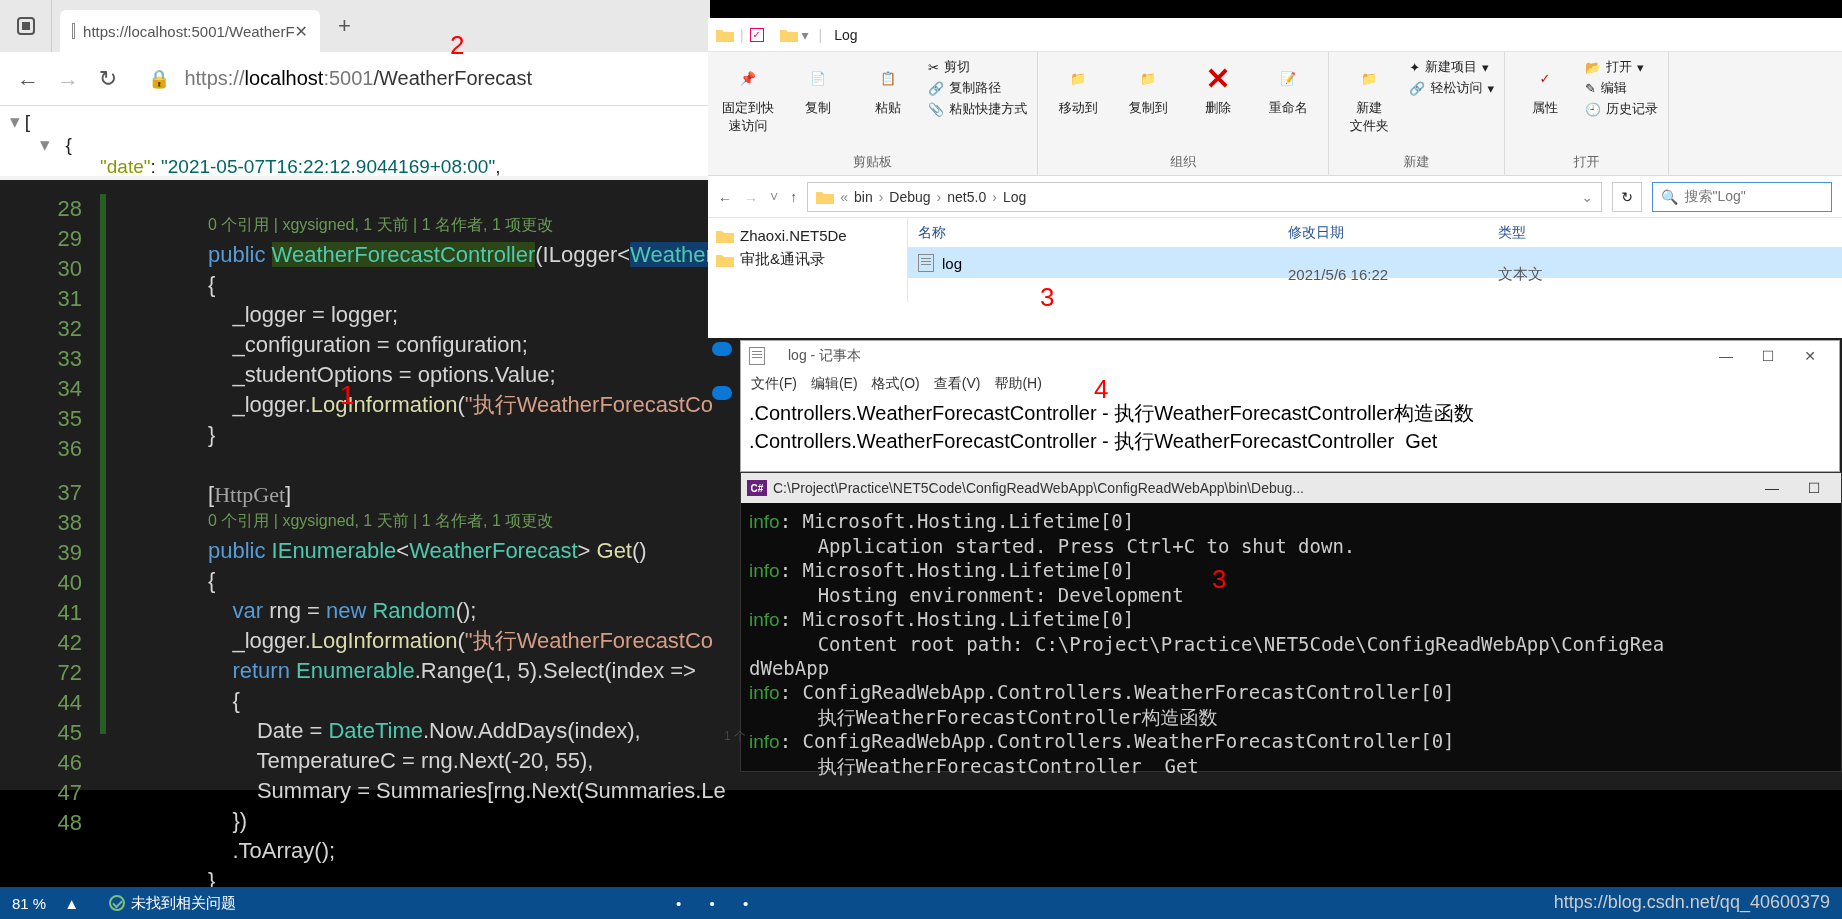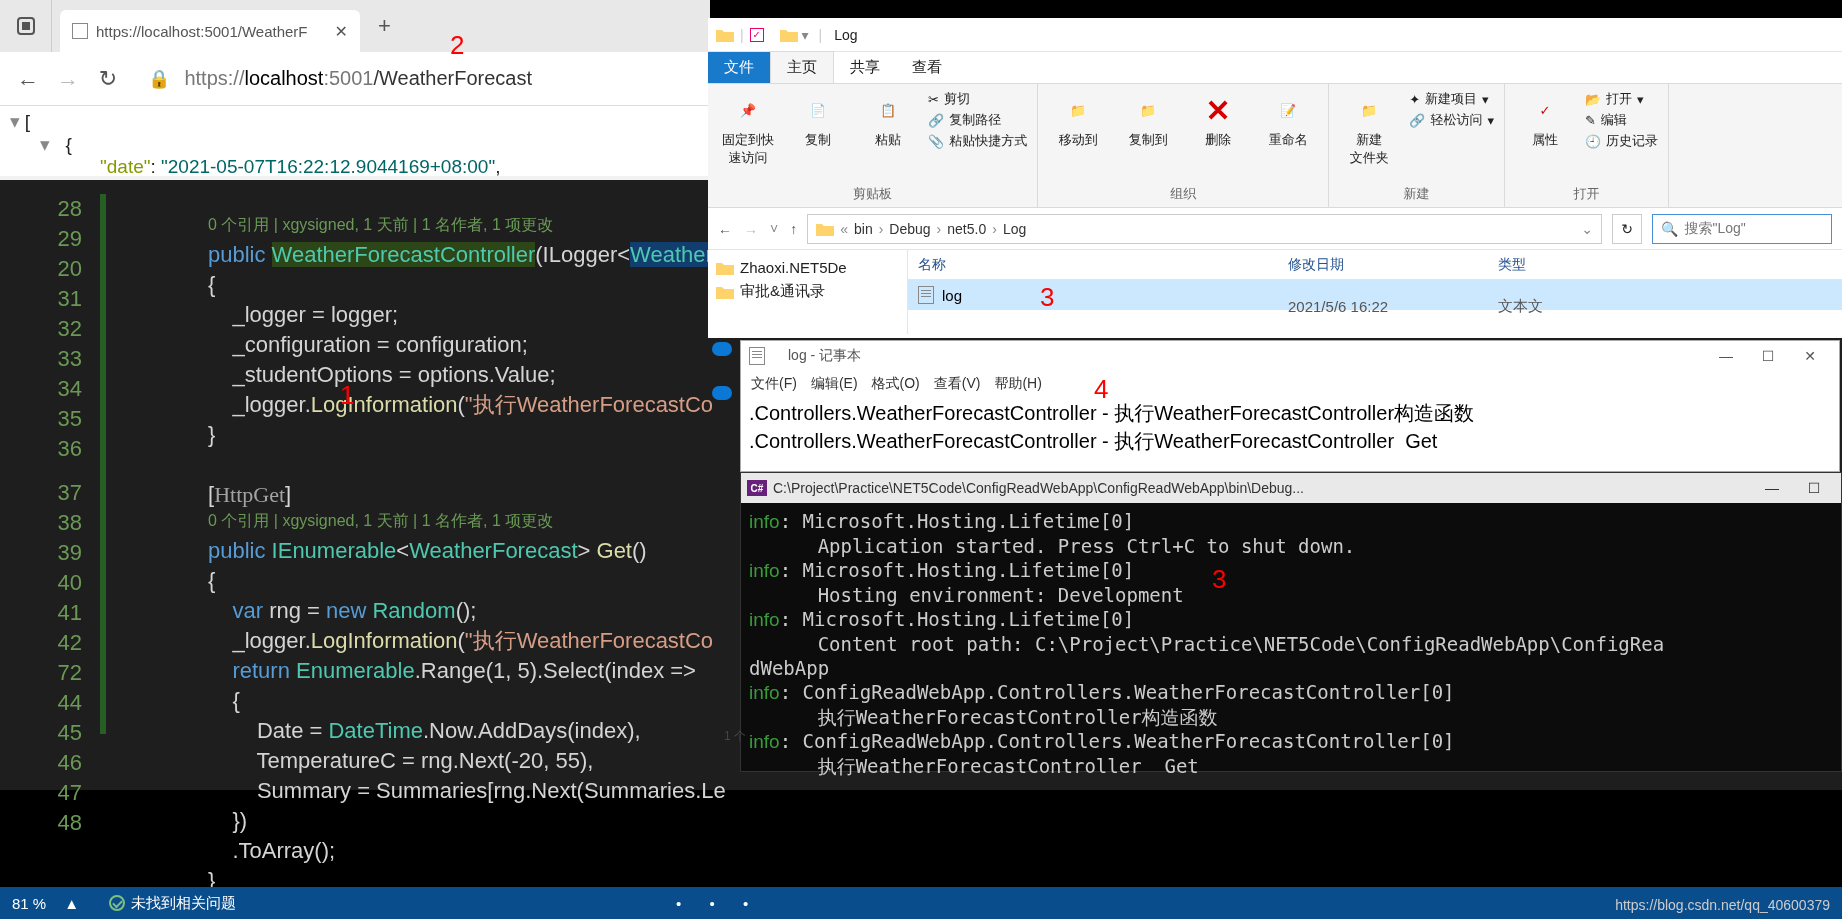--- a/index.html
+++ b/index.html
@@ -3,21 +3,21 @@
 <meta charset="utf-8">
 <style>
   * { margin: 0; padding: 0; box-sizing: border-box; font-family: "Segoe UI", "Microsoft YaHei", sans-serif; }
   html, body { width: 1842px; height: 919px; overflow: hidden; background: #000; position: relative; }
 
   
 
   .browser-top { position: absolute; left: 0; top: 0; width: 710px; height: 180px; background: #f2f2f2; }
   .browser-tabs { height: 52px; display: flex; align-items: center; background: #e8e8e8; }
   .tab-protect { width: 52px; height: 52px; display:flex;align-items:center;justify-content:center;border-right:1px solid #ccc;}
-  .browser-tab { height: 42px; margin-top:10px; margin-left: 8px; display: flex; align-items: center; background: #fff; border-radius: 6px 6px 0 0; padding: 0 12px; width: 300px; font-size: 15px; color: #555; }
+  .browser-tab { height: 42px; margin-top:10px; margin-left: 8px; display: flex; align-items: center; background: #fff; border-radius: 6px 6px 0 0; padding: 0 12px; width: 260px; font-size: 15px; color: #555; }
   .browser-tab .close-x { margin-left: auto; color:#555; font-size:16px;}
   .browser-tab .page-ico { width:16px;height:16px;border:1px solid #888;margin-right:8px;}
   .browser-newtab { margin-left:18px; font-size:22px; color:#555;}
   .browser-addr { height: 54px; width:100%; background:#fff; display:flex; align-items:center; padding:0 8px; border-bottom:1px solid #ddd;}
   .nav-btn { width:40px;height:40px;display:flex;align-items:center;justify-content:center;color:#555;font-size:22px;}
   .url-box { font-size:20px; color:#333; margin-left:20px; display:flex;align-items:center;}
   .url-box .lock { margin-right:14px; font-size:18px; color:#666;}
   .url-box .host-b { font-weight:400; color:#000;}
   .json-preview { background:#fff; height:70px; padding:4px 10px; font-family: Consolas, monospace; font-size:19px; color:#222; position:relative;}
   .json-preview .arrow{color:#888;}
@@ -30,21 +30,21 @@
   .change-bar{position:absolute;left:100px;top:14px;width:6px;height:540px;background:#265e26;}
   .code-body { padding-top:14px; line-height:30px; white-space:pre; color:#d4d4d4; position:relative; padding-left:18px;}
   .kw{color:#569cd6;} .type{color:#4ec9b0;} .method{color:#dcdcaa;} .comment{color:#6a9955;font-size:16px;} .str2{color:#d69d85;} .attr{color:#a3a3a3;font-family:Liberation Serif, serif;}
   .hl1{background:#2d4617;} .hl2{background:#113d6f;}
 
   .status-bar{position:absolute;left:0;bottom:0;width:1842px;height:32px;background:#0a4d8c;color:#fff;font-size:15px;display:flex;align-items:center;padding:0 12px;}
   .status-bar .zoom{margin-right:18px;}
   .status-bar .ok-ico{width:16px;height:16px;border:2px solid #7ec17e;border-radius:50%;margin-right:6px;display:inline-block;position:relative;}
   .status-bar .ok-ico::after{content:"";position:absolute;left:2px;top:3px;width:7px;height:4px;border-left:2px solid #7ec17e;border-bottom:2px solid #7ec17e;transform:rotate(-45deg);}
   .status-bar .dots{margin-left:440px;letter-spacing:12px;}
-  .watermark{position:absolute;right:12px;bottom:6px;color:#ccc;font-size:14px;}
+  .watermark{position:absolute;right:12px;bottom:6px;color:#ccc;font-size:18px;}
 
   .annot{position:absolute;color:#ff0000;font-size:26px;font-family:Arial;}
 
   
 
   .explorer { position: absolute; left: 708px; top: 18px; width: 1134px; height: 320px; background:#fff; font-size:14px; color:#222;}
   .explorer-title{height:34px;background:#fff;border-bottom:1px solid #e5e5e5;display:flex;align-items:center;padding:0 8px;font-size:14px;}
   .qa-sep{color:#ccc;margin:0 6px;}
   .ribbon-tabs{height:32px;display:flex;align-items:flex-end;background:#fff;border-bottom:1px solid #dadada;}
   .ribbon-tabs .tab{padding:6px 16px;font-size:15px;}
@@ -142,21 +142,21 @@
     <div><span class="arrow">▾</span> [</div>
     <div style="margin-left:30px;"><span class="arrow">▾</span>&nbsp;&nbsp;&nbsp;<span>{</span></div>
     <div style="margin-left:90px;"><span class="key">"date"</span><span>: </span><span class="str">"2021-05-07T16:22:12.9044169+08:00"</span><span>,</span></div>
   </div>
 </div>
 
 <div class="editor">
   <div class="gutter" id="gutter">
       <div>28</div>
       <div>29</div>
-      <div>20</div>
+      <div>30</div>
       <div>31</div>
       <div>32</div>
       <div>33</div>
       <div>34</div>
       <div>35</div>
       <div>36</div>
       <div style="height: 14px;"></div>
       <div>37</div>
       <div>38</div>
       <div>39</div>
@@ -217,26 +217,20 @@
     <span class="qa-sep">|</span>
     <span style="width:14px;height:14px;border:1px solid #e06;color:#e06;font-size:10px;display:inline-flex;align-items:center;justify-content:center;">✓</span>
     <span class="qa-sep">&nbsp;</span>
     <span class="fld"><svg viewBox="0 0 18 14">
           <path fill="#ffd36b" d="M0 2h6l2 2h10v10H0z"></path>
         </svg></span>
     <span style="color:#888;margin:0 4px;">▾</span>
     <span class="qa-sep">|</span>
     <span style="margin-left:6px;">Log</span>
   </div>
-  <div class="ribbon-tabs">
-    <div class="tab file">文件</div>
-    <div class="tab active">主页</div>
-    <div class="tab">共享</div>
-    <div class="tab">查看</div>
-  </div>
   <div class="ribbon">
     <div class="ribbon-group">
       <div class="ribbon-row">
         <div class="rbtn">
             <div class="rbtn-ico">📌</div>
             <div style="white-space:pre-line">固定到快
 速访问</div>
           </div>
         <div class="rbtn">
             <div class="rbtn-ico">📄</div>

